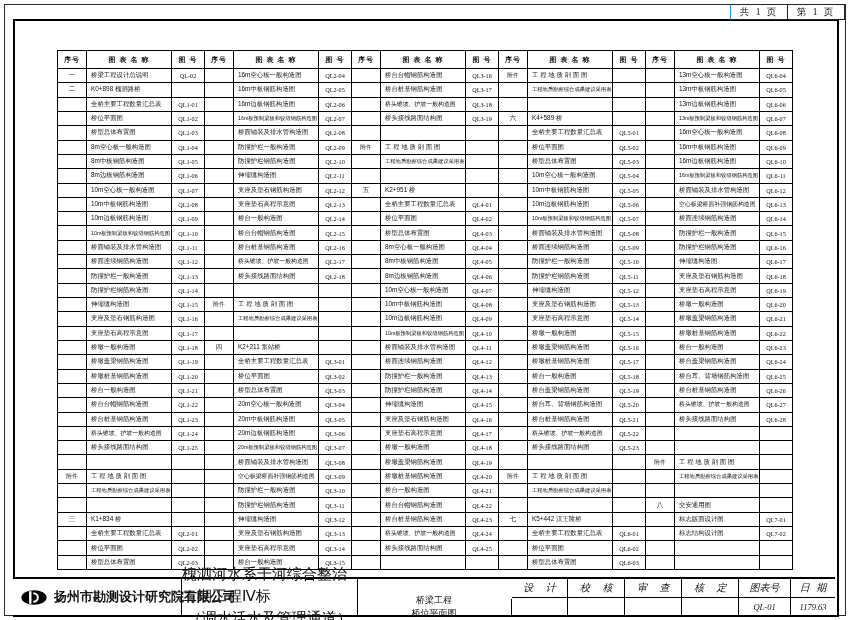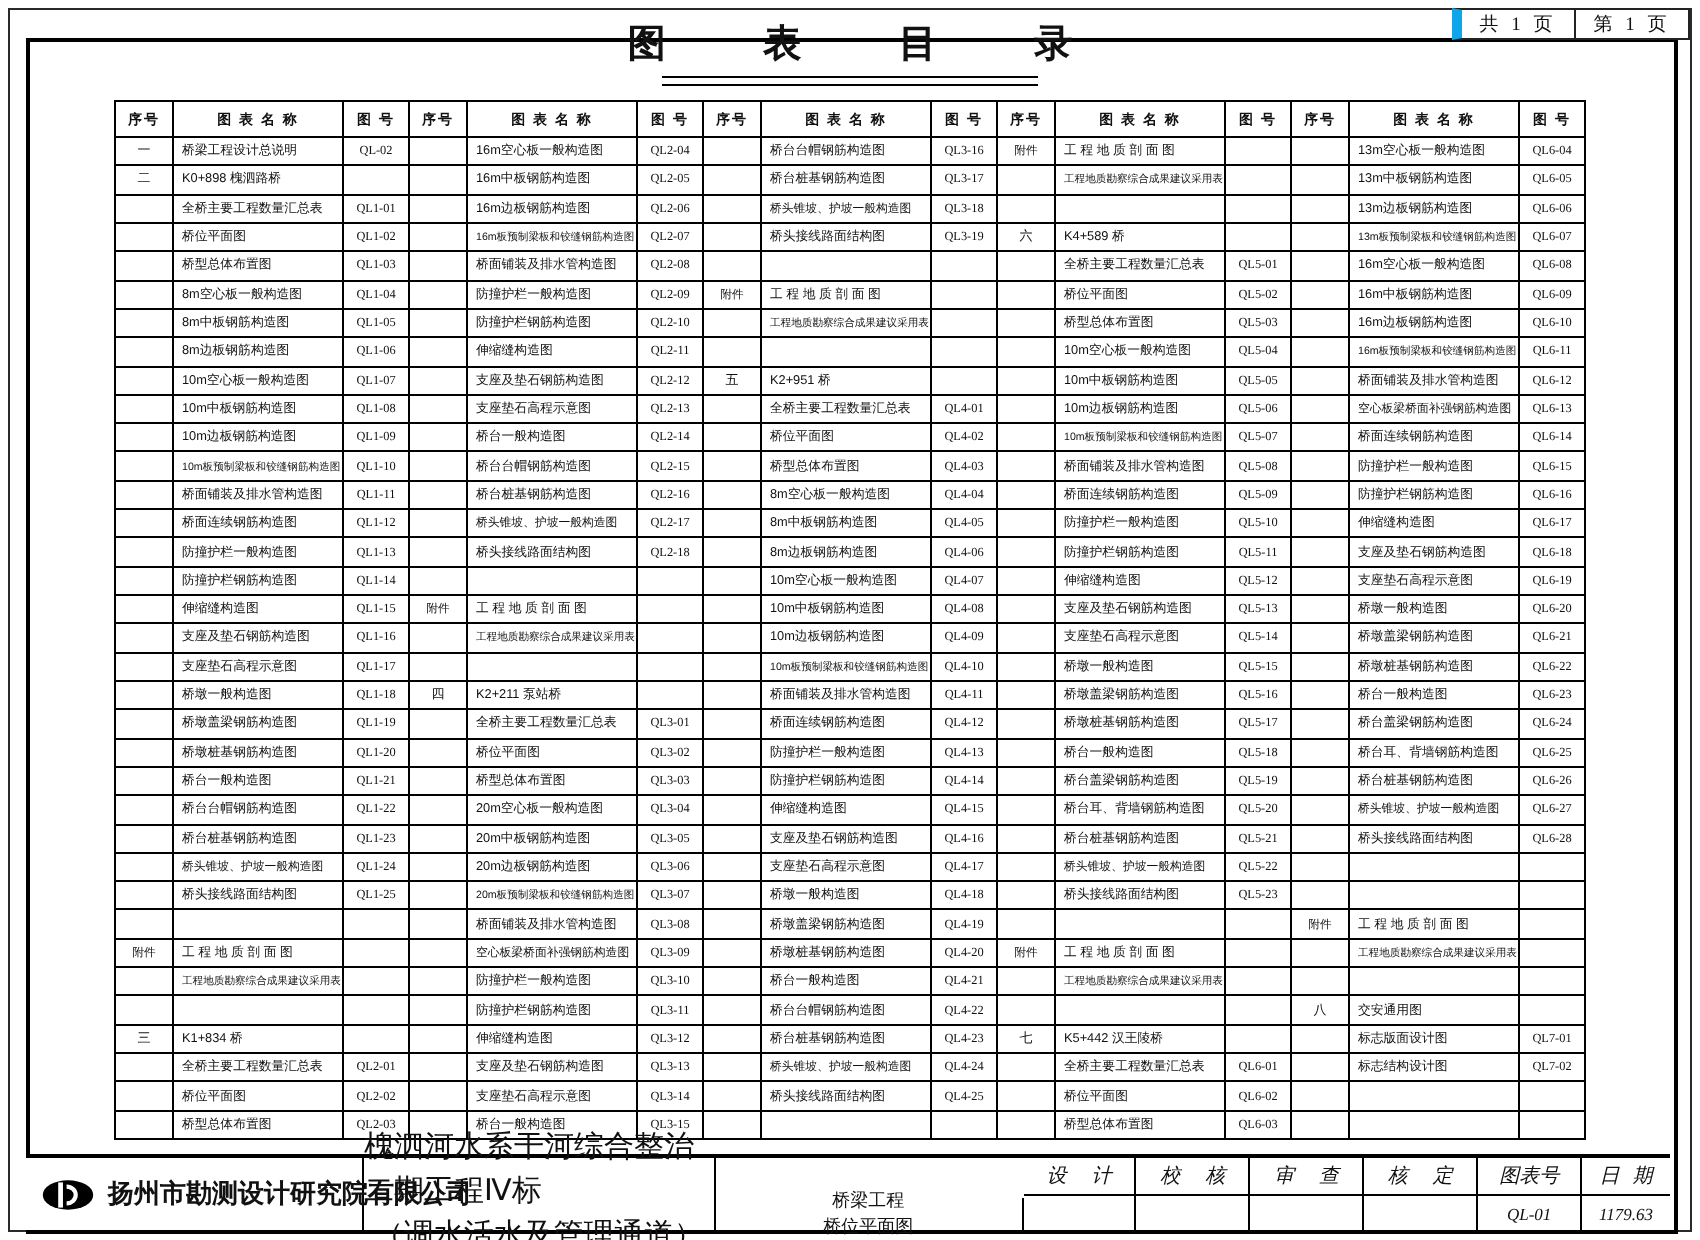--- a/index.html
+++ b/index.html
@@ -6,21 +6,21 @@
   .sheet{position:relative;width:850px;height:620px;background:#ffffff;overflow:hidden;
          font-family:"Liberation Sans",sans-serif;color:#111;}
   
   .thin-frame{position:absolute;left:4px;top:4px;right:4px;bottom:4px;border:1px solid #2a2a2a;}
   
   .thick-frame{position:absolute;left:13px;top:19px;width:822px;height:594px;border:2px solid #000;}
   
   .page-meta{position:absolute;top:4px;right:5px;display:flex;height:16px;z-index:5;background:#fff;}
   .page-meta .pm-cell{width:56px;border:1px solid #222;border-left:none;display:flex;align-items:center;justify-content:center;
         font-family:"Liberation Serif",serif;font-size:9.5px;letter-spacing:2px;}
-  .page-meta .pm-cell:first-child{border-left:5px solid #0ea5e9;}
+  .page-meta .pm-cell:first-child{border-left:1px solid #0ea5e9;}
   
   .sheet-title{position:absolute;left:0;right:0;top:9px;text-align:center;z-index:2;}
   .sheet-title .t-text{font-size:19px;letter-spacing:22px;margin-left:22px;font-weight:bold;
         font-family:"Liberation Serif",serif;}
   .sheet-title .t-underline{width:188px;height:3px;margin:3px auto 0;border-top:1px solid #000;border-bottom:1px solid #000;}
   
   .catalog{position:absolute;left:57px;top:50px;width:736px;height:520px;display:flex;
            border-left:1px solid #000;border-top:1px solid #000;box-sizing:border-box;}
   .col-group{width:20%;display:flex;flex-direction:column;}
   .grp-header,.grp-row{display:grid;grid-template-columns:29px 1fr 33px;}
@@ -56,24 +56,20 @@
 
 <div class="sheet">
   <div class="thin-frame"></div>
   <div class="thick-frame"></div>
 
   <div class="page-meta">
     <div class="pm-cell">共 1 页</div>
     <div class="pm-cell">第 1 页</div>
   </div>
 
-  <div class="sheet-title">
-    <div class="t-text">图 表 目 录</div>
-    <div class="t-underline"></div>
-  </div>
 
   <div class="catalog" id="catalog">
       <div class="col-group">
         <div class="grp-header grp-row">
           <div class="cell h-cell">序号</div>
           <div class="cell h-cell">图 表 名 称</div>
           <div class="cell h-cell">图 号</div>
         </div>
         <div class="grp-body">
           <div class="grp-row">

